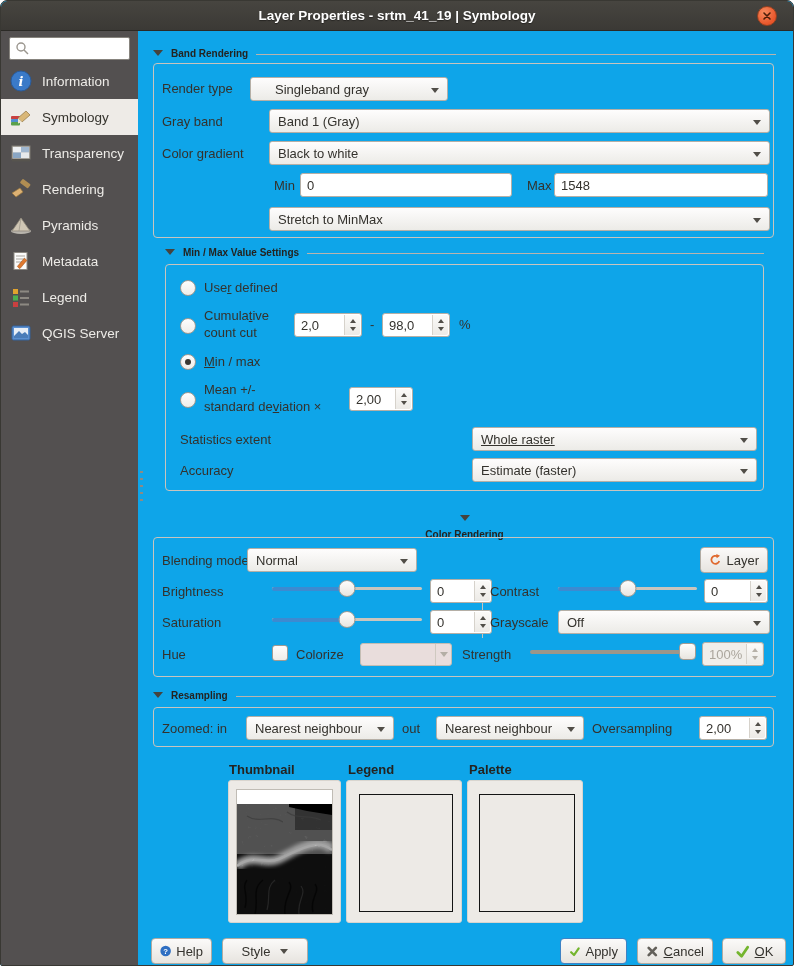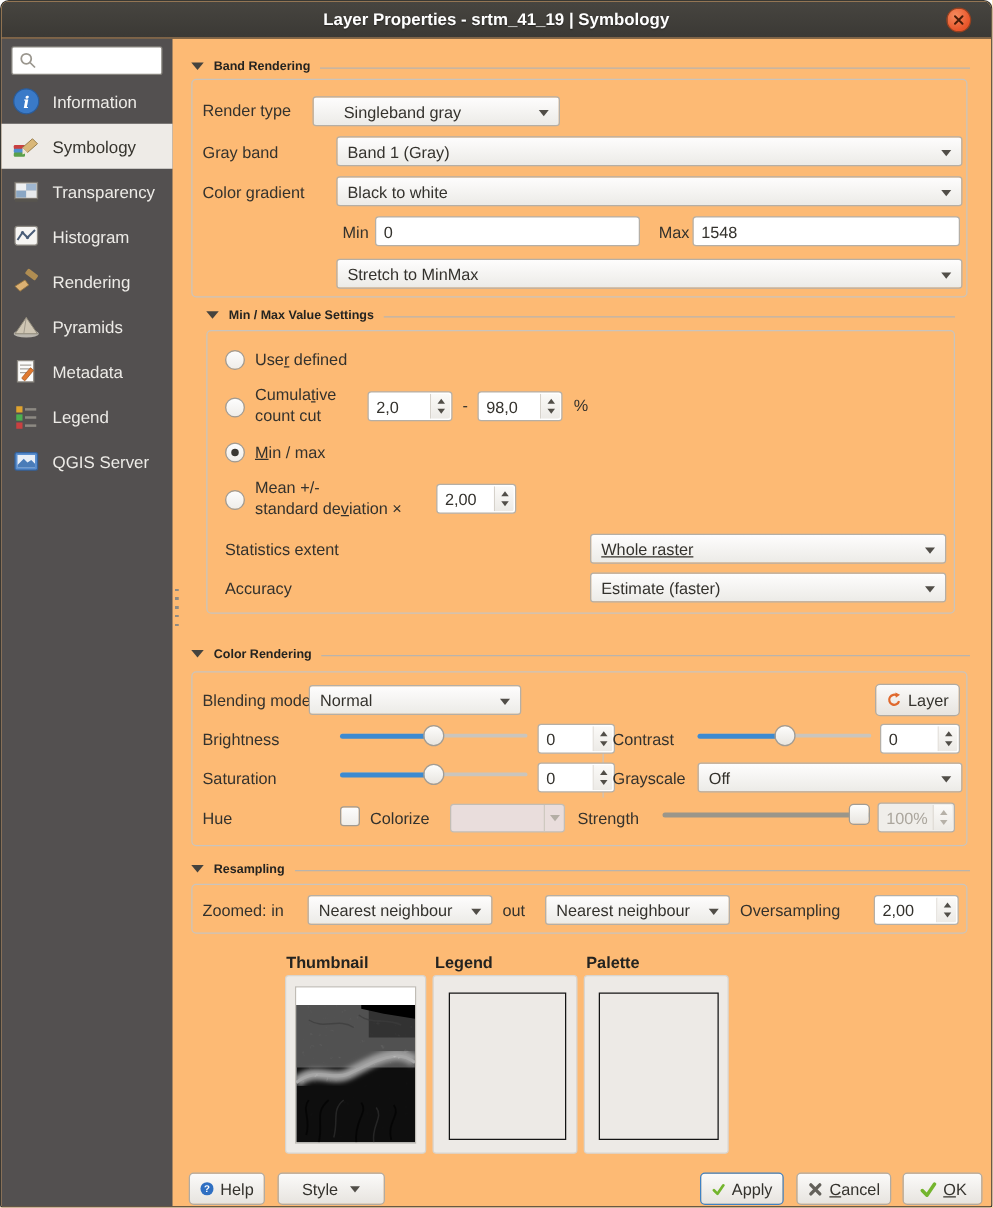--- a/index.html
+++ b/index.html
@@ -1,18 +1,18 @@
 <!DOCTYPE html>
 <html><head>
 <meta charset="utf-8">
 <style>
   * { margin:0; padding:0; box-sizing:border-box; }
   html,body { width:794px; height:966px; }
   body { font-family:"Liberation Sans","DejaVu Sans",sans-serif; font-size:13px; color:#34322d; }
-  .window { position:relative; width:794px; height:966px; background:#fdba74; border:1px solid #393833; border-radius:7px 7px 2px 2px; overflow:hidden; }
+  .window { position:relative; width:794px; height:966px; background:#0ea5e9; border:1px solid #393833; border-radius:7px 7px 2px 2px; overflow:hidden; }
 
   
   .titlebar { position:absolute; left:0; top:0; width:100%; height:30px;
     background:linear-gradient(#474540,#3b3935); border-bottom:1px solid #2b2a26;
     display:flex; align-items:center; justify-content:center; border-radius:6px 6px 0 0; }
   .titlebar .title { color:#ffffff; font-weight:bold; font-size:13.5px; text-shadow:0 1px 1px #00000066; }
   .close-btn { position:absolute; right:16px; top:5px; width:20px; height:20px; border-radius:50%;
     background:radial-gradient(circle at 35% 30%, #f58a5d, #e8552a 70%); border:1px solid #98411f;
     display:flex; align-items:center; justify-content:center; }
 
@@ -138,31 +138,20 @@
               <rect x="3" y="10.5" width="8" height="5.5" fill="#8aa6c4"></rect>
               <rect x="11" y="10.5" width="8" height="5.5" fill="#e7e9eb"></rect>
               <rect x="2" y="17" width="18" height="2.5" fill="#57544e"></rect>
             </svg>
         </span>
         <span>Transparency</span>
       </div>
       <div class="nav-item">
         <span class="nav-icon">
           <svg width="22" height="22" viewBox="0 0 22 22">
-              <rect x="2" y="3" width="18" height="15" rx="2" fill="#f6f5f3" stroke="#8d8982"></rect>
-              <polyline points="4,14 8,8 12,12 18,6" fill="none" stroke="#4a5d77" stroke-width="1.6"></polyline>
-              <circle cx="8" cy="8" r="1.3" fill="#4a5d77"></circle>
-              <circle cx="12" cy="12" r="1.3" fill="#4a5d77"></circle>
-            </svg>
-        </span>
-        <span>Histogram</span>
-      </div>
-      <div class="nav-item">
-        <span class="nav-icon">
-          <svg width="22" height="22" viewBox="0 0 22 22">
               <path d="M2 15 L10 10 L13 14 L6 19 Z" fill="#dcb173" stroke="#97753d" stroke-width="0.7"></path>
               <rect x="10" y="3" width="10" height="5" rx="1" transform="rotate(37 15 6)" fill="#b08d52"></rect>
             </svg>
         </span>
         <span>Rendering</span>
       </div>
       <div class="nav-item">
         <span class="nav-icon">
           <svg width="22" height="22" viewBox="0 0 22 22">
               <ellipse cx="11" cy="17" rx="10" ry="3" fill="#b9b5ad"></ellipse>
@@ -300,21 +289,21 @@
       <span>Whole raster</span>
       <i class="combo-arrow"></i>
     </div>
     <span class="lbl" style="left:14px; top:198px;">Accuracy</span>
     <div class="combo" style="left:306px; top:193px; width:285px;">
       <span>Estimate (faster)</span>
       <i class="combo-arrow"></i>
     </div>
   </div>
 
-  <div class="sect-header" style="left:152px; top:514px; width:623px;">
+  <div class="sect-header" style="left:152px; top:514px; width:623px;flex-direction:column;">
     <span class="sect-arrow"></span>
     <span class="sect-title">Color Rendering</span>
     <span class="sect-rule"></span>
   </div>
   <div class="gbox" style="left:152px; top:536px; width:621px; height:140px;">
     <span class="lbl" style="left:8px; top:15px;">Blending mode</span>
     <div class="combo" style="left:93px; top:10px; width:170px;">
       <span>Normal</span>
       <i class="combo-arrow"></i>
     </div>

